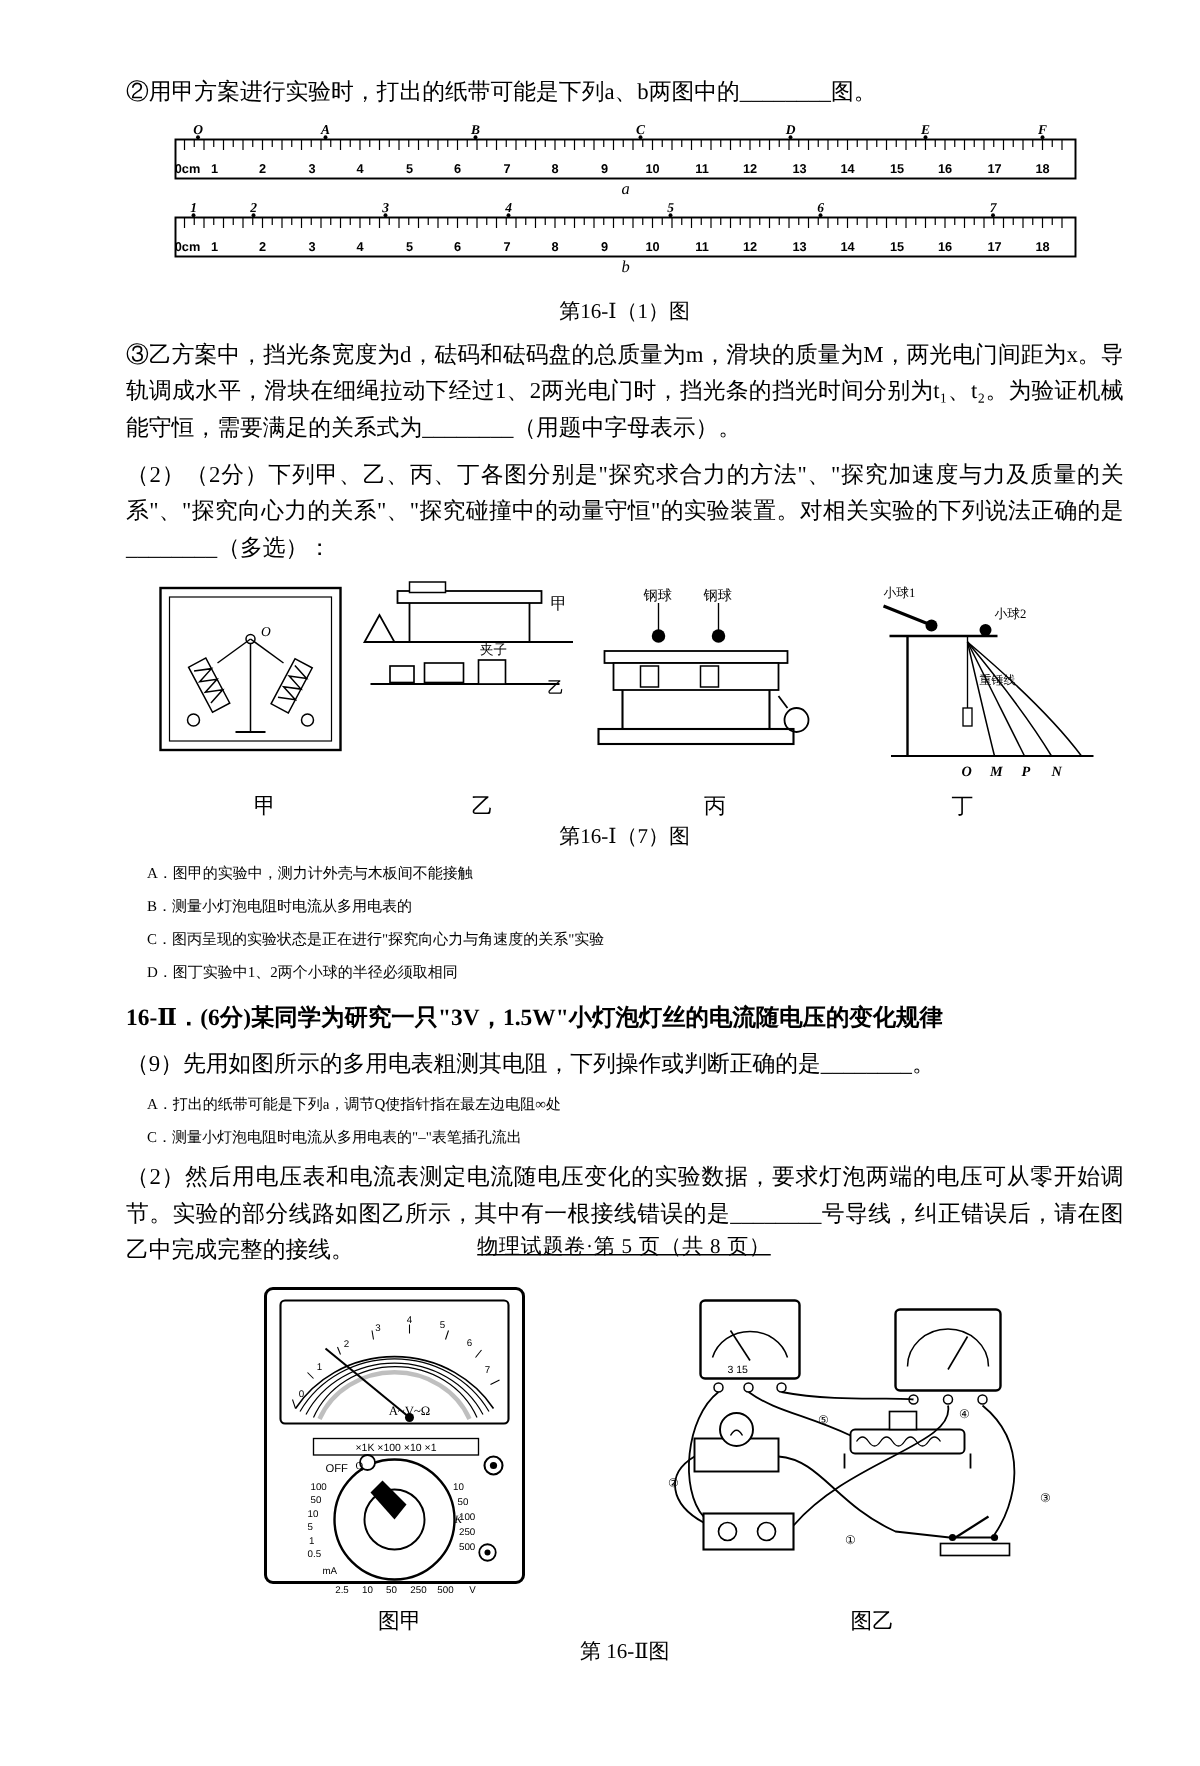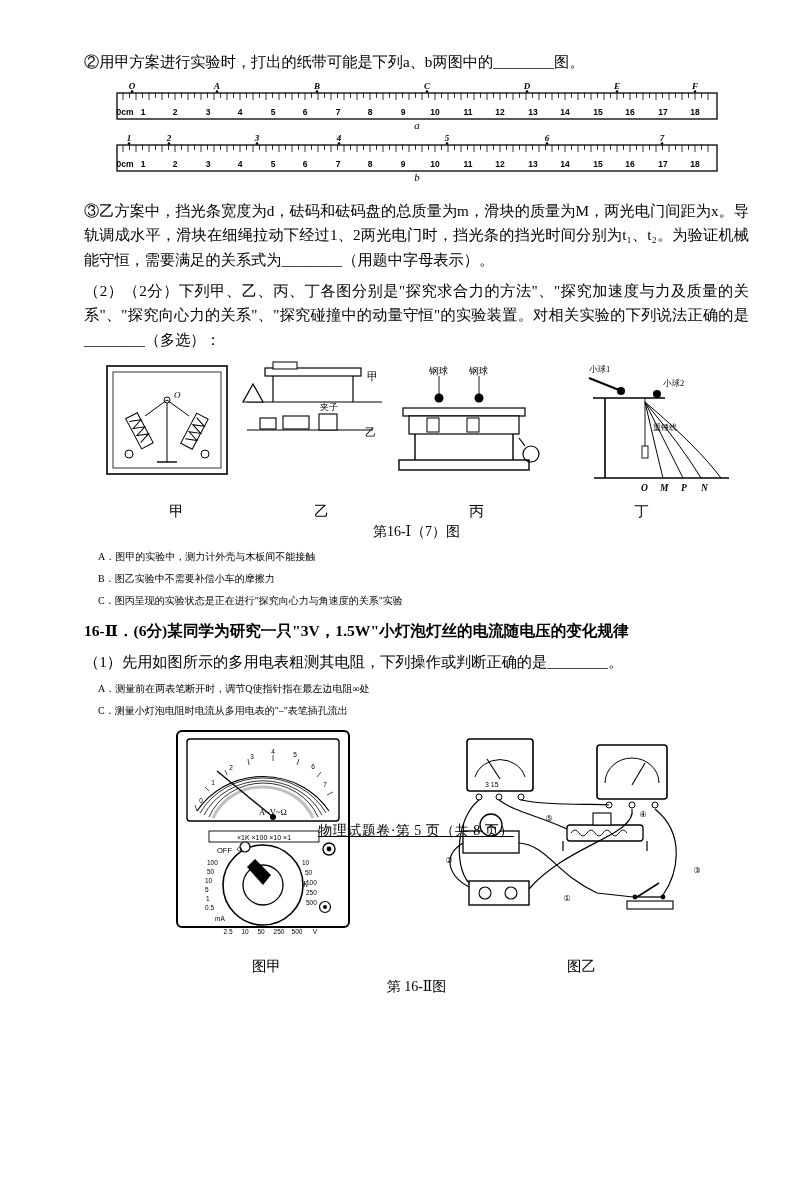--- a/index.html
+++ b/index.html
@@ -311,20 +311,21 @@
             <circle cx="150" cy="10.5" r="1.3"></circle>
               <circle cx="232" cy="10.5" r="1.3"></circle>
             <circle cx="340" cy="10.5" r="1.3"></circle>
               <circle cx="440" cy="10.5" r="1.3"></circle>
             <circle cx="555" cy="10.5" r="1.3"></circle>
           </g>
           <text x="310" y="48" font-size="11" font-style="italic" font-family="Liberation Serif, serif" text-anchor="middle">b</text>
         </g>
       </svg>
     </div>
+    <div class="figcap">第16-Ⅰ（1）图</div>
 
     <p>③乙方案中，挡光条宽度为d，砝码和砝码盘的总质量为m，滑块的质量为M，两光电门间距为x。导轨调成水平，滑块在细绳拉动下经过1、2两光电门时，挡光条的挡光时间分别为t₁、t₂。为验证机械能守恒，需要满足的关系式为________（用题中字母表示）。</p>
 
     <p>（2）（2分）下列甲、乙、丙、丁各图分别是"探究求合力的方法"、"探究加速度与力及质量的关系"、"探究向心力的关系"、"探究碰撞中的动量守恒"的实验装置。对相关实验的下列说法正确的是________（多选）：</p>
 
     <div class="fig-wrap">
       <svg width="640" height="140" viewBox="0 0 640 140" style="margin:0 auto;">
 
         <g>
           <rect x="10" y="8" width="120" height="108" fill="#fff" stroke="#000" stroke-width="1.6"></rect>
@@ -412,27 +413,29 @@
       <div class="figrow" style="margin-top:4px;">
         <div class="figlbl" style="width:140px;">甲</div>
         <div class="figlbl" style="width:150px;">乙</div>
         <div class="figlbl" style="width:160px;">丙</div>
         <div class="figlbl" style="width:170px;">丁</div>
       </div>
     </div>
     <div class="figcap">第16-Ⅰ（7）图</div>
 
     <p class="opt">A．图甲的实验中，测力计外壳与木板间不能接触</p>
-    <p class="opt">B．图乙实验中不需要补偿小车的摩擦力</p>
+    <p class="opt">B．测量小灯泡电阻时电流从多用电表的</p>
     <p class="opt">C．图丙呈现的实验状态是正在进行"探究向心力与角速度的关系"实验</p>
+    <p class="opt">D．图丁实验中1、2两个小球的半径必须取相同</p>
 
     <p class="sec-head">16-Ⅱ．(6分)某同学为研究一只"3V，1.5W"小灯泡灯丝的电流随电压的变化规律</p>
-    <p>（1）先用如图所示的多用电表粗测其电阻，下列操作或判断正确的是________。</p>
-    <p class="opt">A．测量前在两表笔断开时，调节Q使指针指在最左边电阻∞处</p>
+    <p>（9）先用如图所示的多用电表粗测其电阻，下列操作或判断正确的是________。</p>
+    <p class="opt">A．打出的纸带可能是下列a，调节Q使指针指在最左边电阻∞处</p>
     <p class="opt">C．测量小灯泡电阻时电流从多用电表的"–"表笔插孔流出</p>
+    <p>（2）然后用电压表和电流表测定电流随电压变化的实验数据，要求灯泡两端的电压可从零开始调节。实验的部分线路如图乙所示，其中有一根接线错误的是________号导线，纠正错误后，请在图乙中完成完整的接线。</p>
 
     <div class="fig-wrap">
       <svg width="640" height="216" viewBox="0 0 640 216" style="margin:0 auto;">
 
         <g>
           <rect x="80" y="6" width="172" height="196" rx="5" fill="#fff" stroke="#000" stroke-width="2"></rect>
 
           <rect x="90" y="14" width="152" height="82" rx="3" fill="#fff" stroke="#000" stroke-width="1.4"></rect>
 
           <path d="M100 86 A 78 74 0 0 1 232 86" fill="none" stroke="#000" stroke-width="1.1"></path>
@@ -556,21 +559,21 @@
 
           <g font-size="8" font-family="Liberation Sans,sans-serif" text-anchor="middle">
             <text x="470" y="176">①</text>
             <text x="352" y="138">②</text>
             <text x="600" y="148">③</text>
             <text x="546" y="92">④</text>
             <text x="452" y="96">⑤</text>
           </g>
         </g>
       </svg>
-      <div class="figrow" style="margin-top:16px;">
+      <div class="figrow" style="margin-top:2px;">
         <div class="figlbl" style="width:330px;">图甲</div>
         <div class="figlbl" style="width:300px;">图乙</div>
       </div>
     </div>
     <div class="figcap">第 16-Ⅱ图</div>
 
   </div>
 
   <div class="footer">物理试题卷·第 5 页（共 8 页）</div>
 </div>

